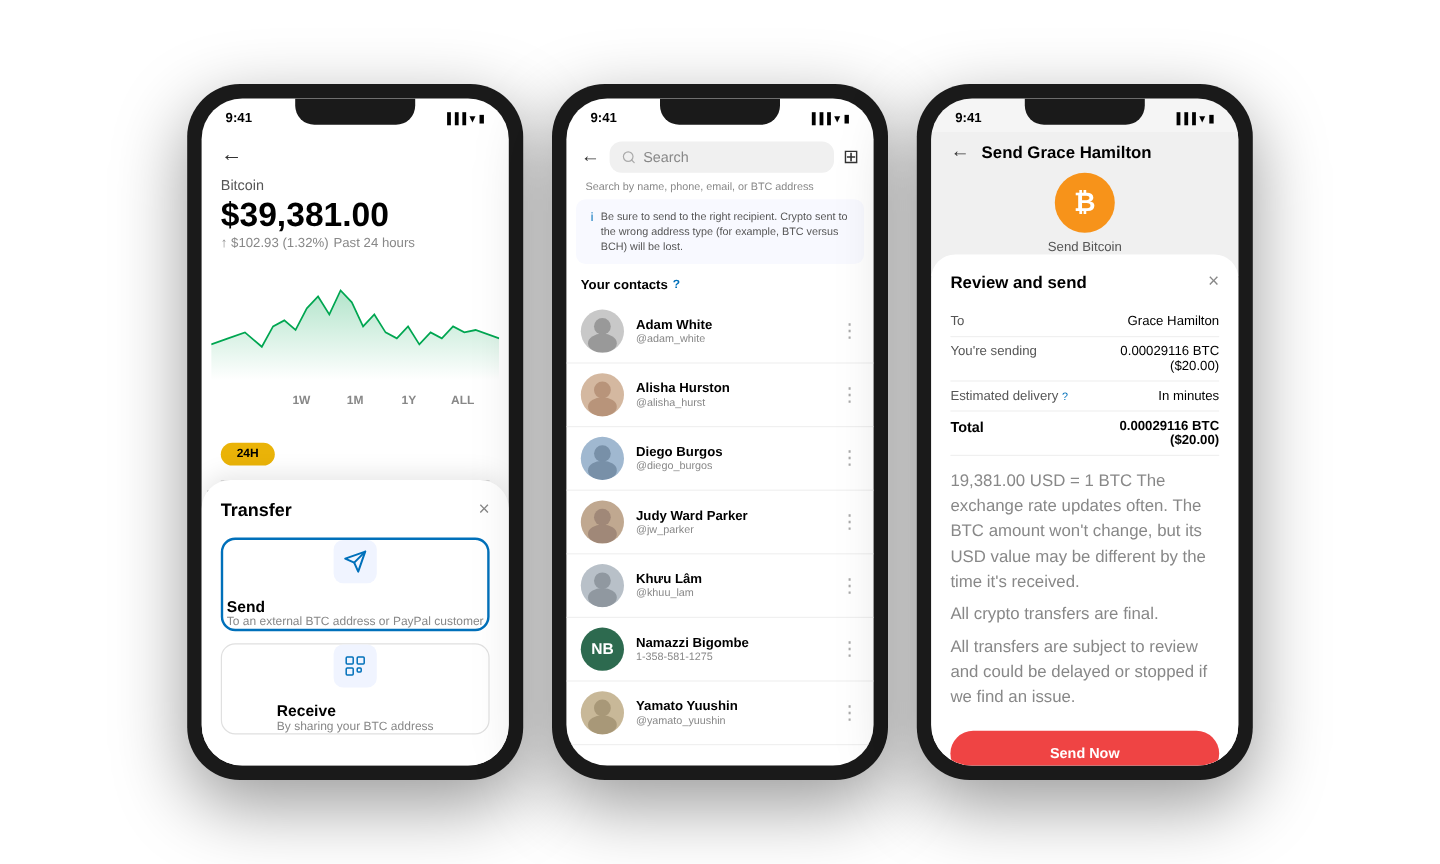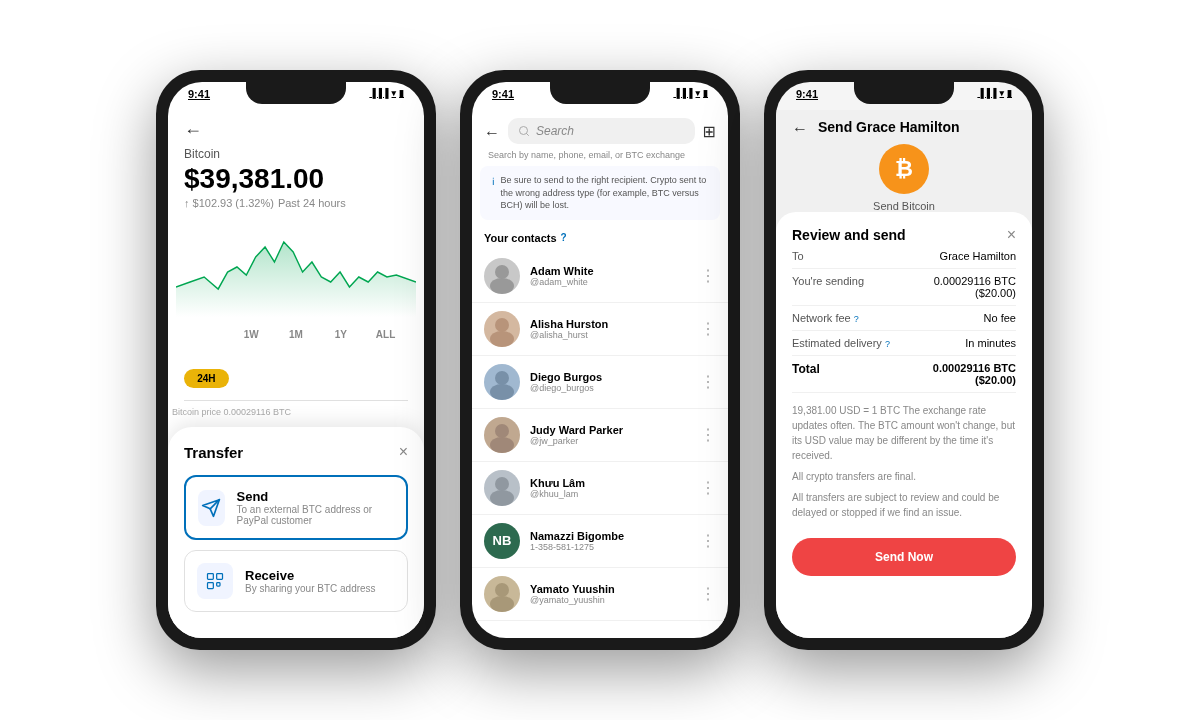--- a/index.html
+++ b/index.html
@@ -45,28 +45,27 @@
       width: 100px;
       height: 22px;
       background: #1a1a1a;
       border-radius: 0 0 16px 16px;
       z-index: 10;
     }
     
     .status-bar {
       display: flex;
       justify-content: space-between;
-      align-items: flex-start;
+      align-items: center;
       padding: 6px 20px 0;
       height: 28px;
       background: transparent;
       font-size: 10px;
       font-weight: 600;
       color: #000;
-      text-decoration: underline;
     }
     .status-time { font-size: 11px; font-weight: 700; }
     .status-icons { display: flex; gap: 3px; align-items: center; font-size: 9px; }
 
     
     .phone1-screen { background: #ffffff; }
     .p1-header { padding: 8px 16px 4px; }
     .p1-back { font-size: 18px; color: #333; }
     .p1-coin-label { font-size: 12px; color: #555; padding: 4px 16px 0; }
     .p1-price { font-size: 28px; font-weight: 700; color: #000; padding: 2px 16px; }
@@ -98,24 +97,25 @@
       padding: 16px;
       box-shadow: 0 -4px 20px rgba(0,0,0,0.1);
     }
     .modal-header { display: flex; justify-content: space-between; align-items: center; margin-bottom: 14px; }
     .modal-title { font-size: 15px; font-weight: 600; color: #000; }
     .modal-close { font-size: 16px; color: #888; cursor: pointer; }
     .modal-option {
       display: flex;
       align-items: center;
       gap: 12px;
-      padding: 12px;
+      padding: 0;
       border-radius: 12px;
       margin-bottom: 10px;
       cursor: pointer;
+      flex-direction: column;
     }
     .modal-option.selected { border: 2px solid #0070ba; }
     .modal-option.unselected { border: 1px solid #e0e0e0; }
     .option-icon {
       width: 36px;
       height: 36px;
       background: #f0f4ff;
       border-radius: 8px;
       display: flex;
       align-items: center;
@@ -132,21 +132,20 @@
     .p2-search-box {
       flex: 1;
       background: #f0f0f0;
       border-radius: 10px;
       padding: 6px 10px;
       font-size: 12px;
       color: #888;
       display: flex;
       align-items: center;
       gap: 6px;
-      font-style: italic;
     }
     .p2-qr { font-size: 16px; color: #333; }
     .p2-hint { font-size: 9px; color: #888; padding: 2px 16px 6px; }
     .p2-warning {
       display: flex;
       gap: 6px;
       padding: 8px 12px;
       background: #f8f9ff;
       margin: 0 8px 8px;
       border-radius: 8px;
@@ -207,29 +206,29 @@
     .review-modal {
       background: #fff;
       border-radius: 20px 20px 0 0;
       padding: 14px 16px;
       position: absolute;
       bottom: 0;
       left: 0;
       right: 0;
       top: 130px;
     }
-    .review-header { display: flex; justify-content: space-between; align-items: center; }
+    .review-header { display: flex; justify-content: space-between; align-items: center; margin-bottom: 12px; }
     .review-title { font-size: 14px; font-weight: 600; color: #000; }
     .review-close { font-size: 16px; color: #888; }
     .review-row { display: flex; justify-content: space-between; padding: 6px 0; border-bottom: 1px solid #f0f0f0; }
     .review-label { font-size: 11px; color: #555; }
     .review-value { font-size: 11px; color: #000; font-weight: 500; text-align: right; max-width: 55%; }
     .review-row.bold .review-label { font-weight: 700; font-size: 12px; color: #000; }
     .review-row.bold .review-value { font-weight: 700; font-size: 11px; color: #000; }
-    .review-info { font-size: 10px; color: #888; line-height: 1.5; margin: 10px 0; }
+    .review-info { font-size: 14px; color: #888; line-height: 1.5; margin: 10px 0; }
     .review-info p { margin-bottom: 6px; }
     .send-now-btn {
       background: #ef4444;
       color: #fff;
       border: none;
       border-radius: 24px;
       padding: 12px;
       width: 100%;
       font-size: 12px;
       font-weight: 600;
@@ -342,21 +341,21 @@
         <span class="p2-back">←</span>
         <div class="p2-search-box">
           <svg width="12" height="12" viewBox="0 0 24 24" fill="none">
             <circle cx="11" cy="11" r="8" stroke="#aaa" stroke-width="2"></circle>
             <path d="M21 21l-4.35-4.35" stroke="#aaa" stroke-width="2" stroke-linecap="round"></path>
           </svg>
           <span>Search</span>
         </div>
         <span class="p2-qr">⊞</span>
       </div>
-      <div class="p2-hint">Search by name, phone, email, or BTC exchange</div>
+      <div class="p2-hint">Search by name, phone, email, or BTC address</div>
 
       <div class="p2-warning">
         <span class="p2-warning-icon">ℹ</span>
         <span>Be sure to send to the right recipient. Crypto sent to the wrong address type (for example, BTC versus BCH) will be lost.</span>
       </div>
 
       <div class="p2-contacts-label">
         <span>Your contacts</span>
         <span class="p2-help">?</span>
       </div>
@@ -489,27 +488,20 @@
         <div class="review-row">
           <span class="review-label">To</span>
           <span class="review-value">Grace Hamilton</span>
         </div>
         <div class="review-row">
           <span class="review-label">You're sending</span>
           <span class="review-value">0.00029116 BTC ($20.00)</span>
         </div>
         <div class="review-row">
           <span class="review-label">
-            <span>Network fee</span>
-            <span class="help-icon"> ?</span>
-          </span>
-          <span class="review-value">No fee</span>
-        </div>
-        <div class="review-row">
-          <span class="review-label">
             <span>Estimated delivery</span>
             <span class="help-icon"> ?</span>
           </span>
           <span class="review-value">In minutes</span>
         </div>
         <div class="review-row bold">
           <span class="review-label">Total</span>
           <span class="review-value">0.00029116 BTC ($20.00)</span>
         </div>
 

